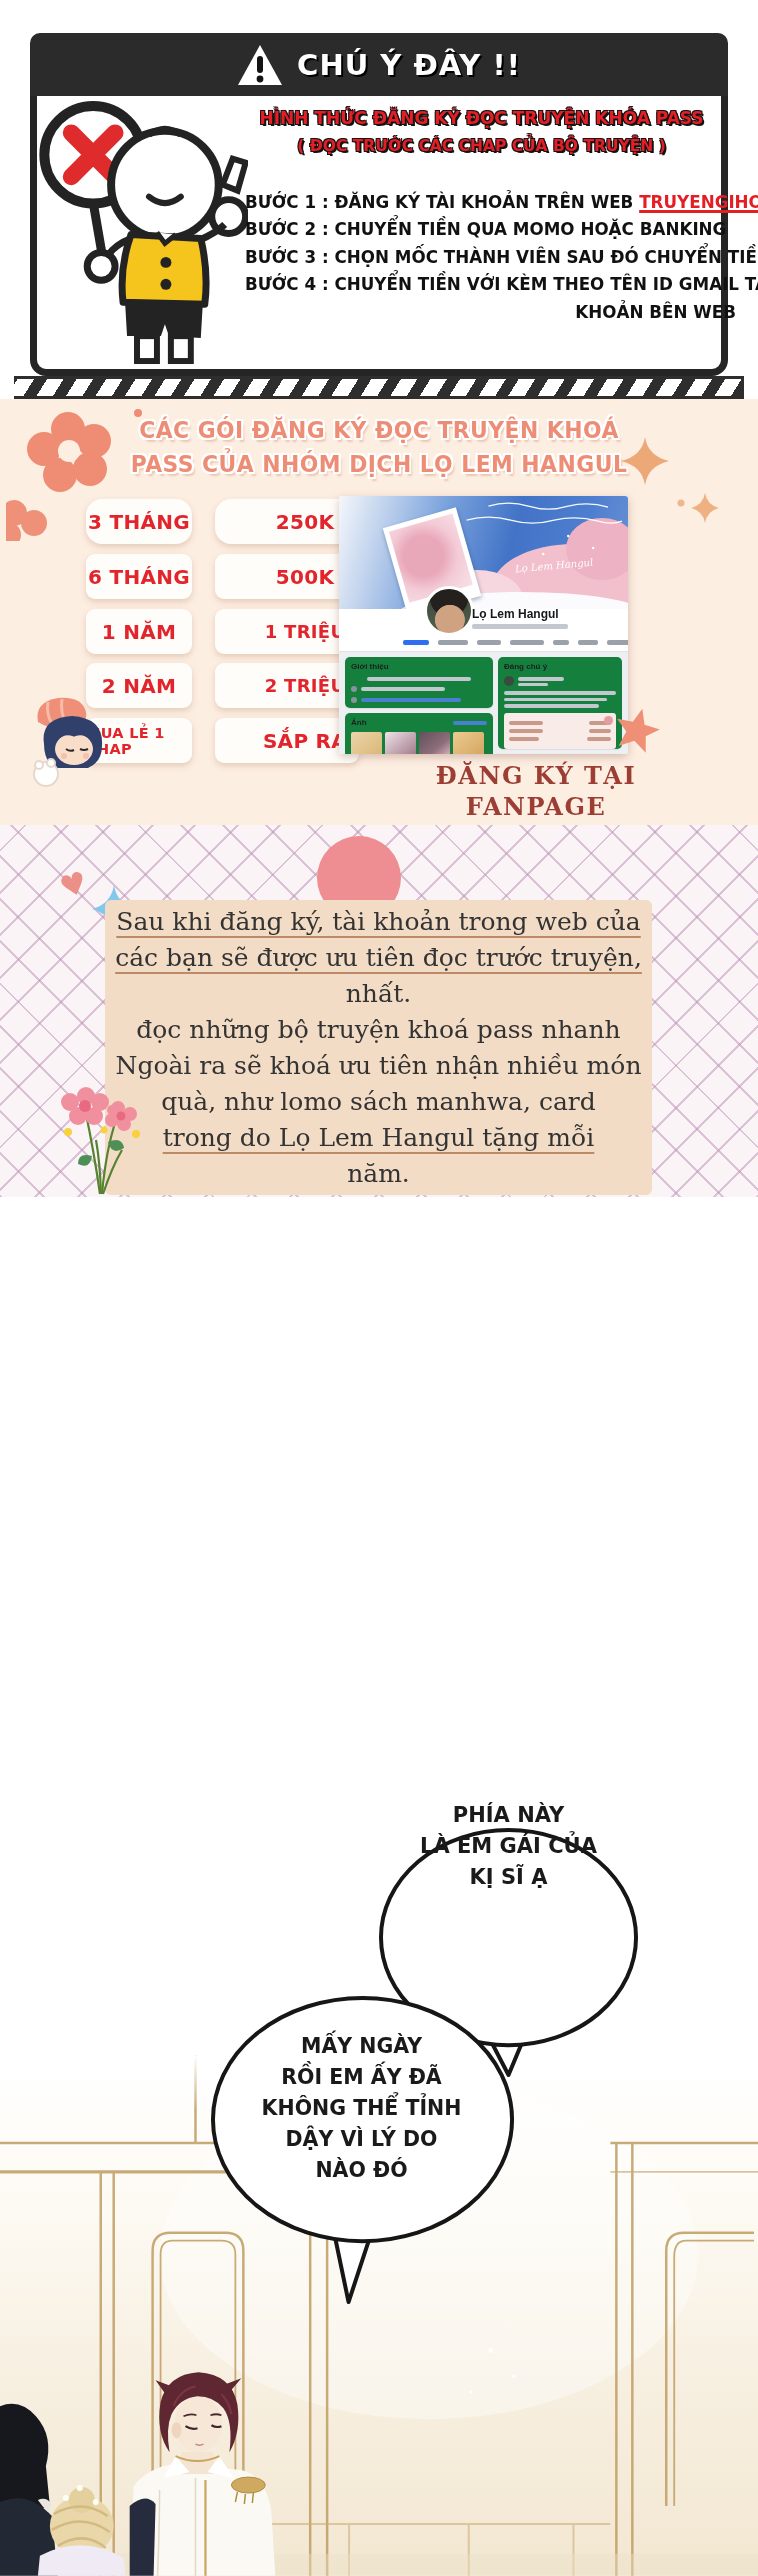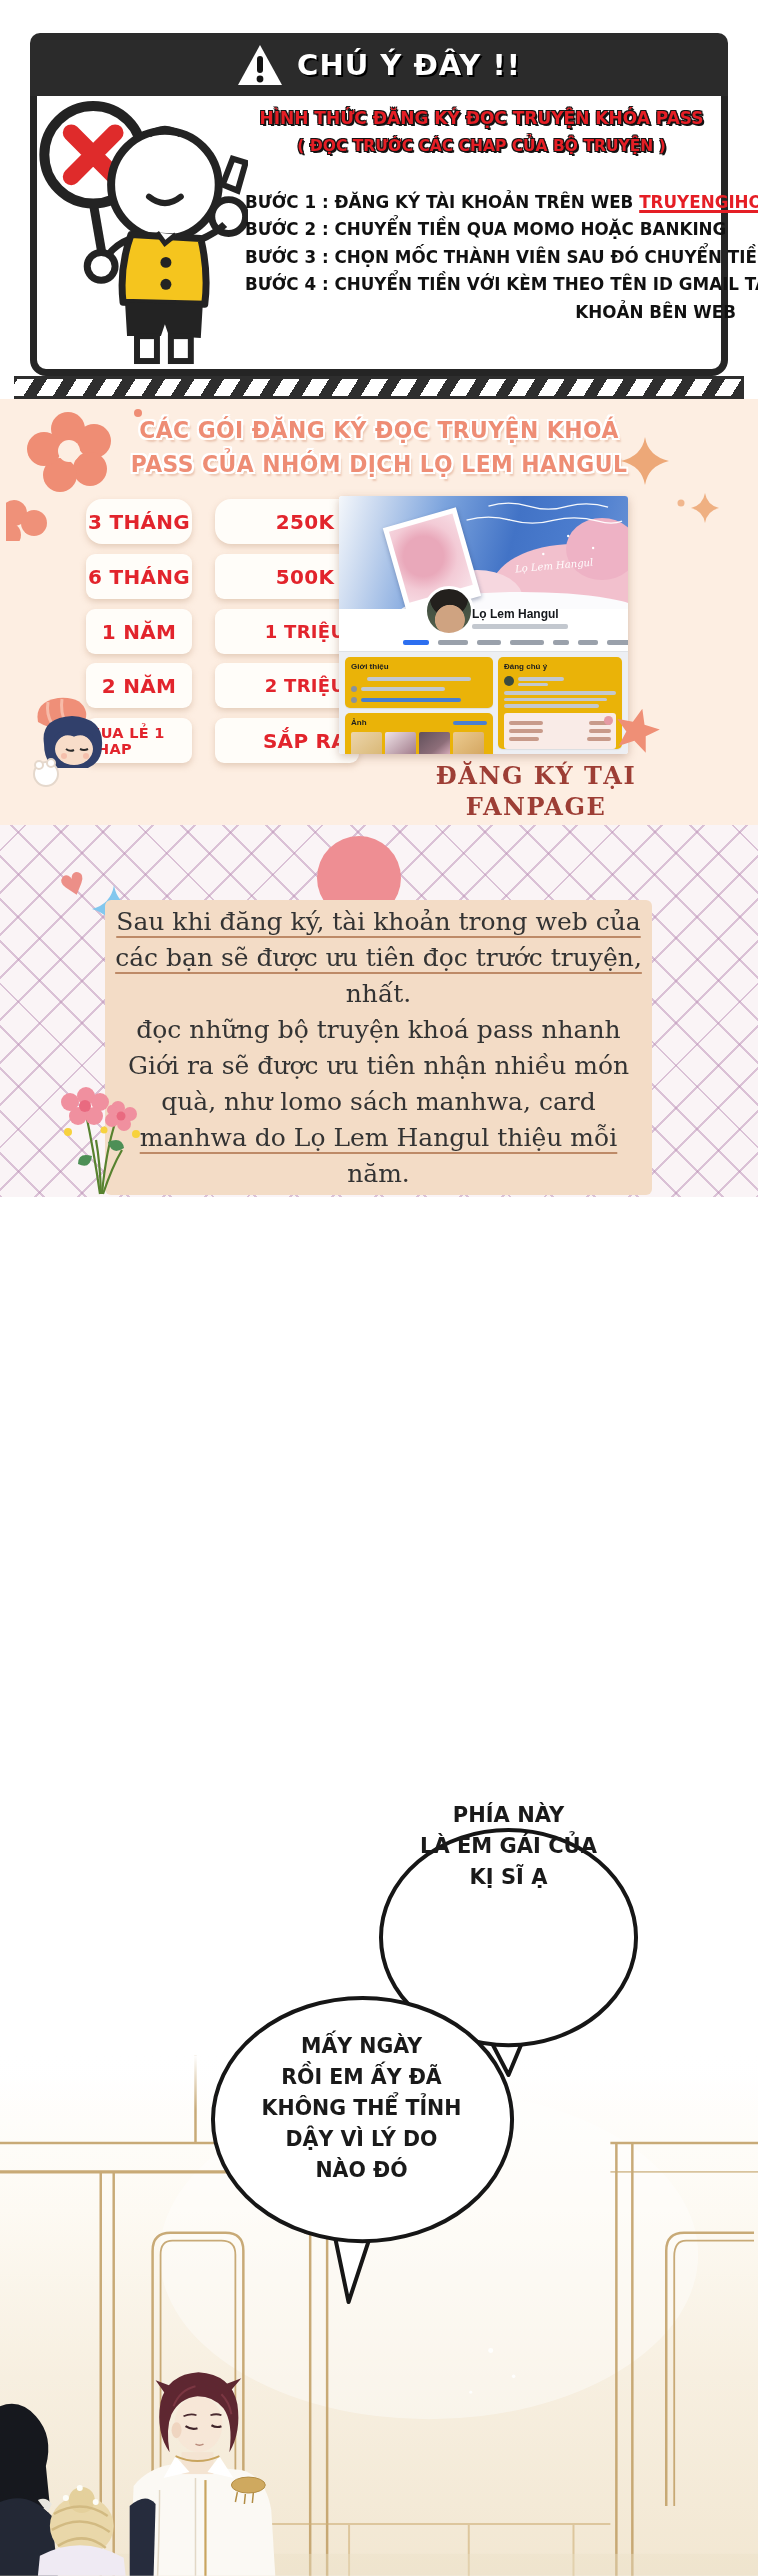--- a/index.html
+++ b/index.html
@@ -67,21 +67,21 @@
   .bar{border-radius:2px;background:#c3c8cf;}
   .fb-sub{position:absolute;left:133px;top:128px;width:96px;height:5px;}
   .fb-tabs{position:absolute;left:64px;top:140px;height:12px;display:flex;gap:9px;align-items:center;}
   .tabbar{height:5px;border-radius:2px;background:#9aa1ab;cursor:pointer;}
   .tab-active{background:#2d6ff0;}
   .fb-divider{position:absolute;left:0;top:155px;right:0;height:1px;background:#dfe2e6;}
   .fb-body{position:absolute;left:0;top:156px;right:0;bottom:0;background:#edeff3;padding:5px 6px;
       display:flex;gap:5px;box-sizing:border-box;}
   .fb-colL{width:148px;display:flex;flex-direction:column;gap:5px;}
   .fb-colR{flex:1;}
-  .mini{background:#eab308;border-radius:5px;box-shadow:0 1px 1px rgba(0,0,0,.08);padding:5px 6px;box-sizing:border-box;}
+  .mini{background:#15803d;border-radius:5px;box-shadow:0 1px 1px rgba(0,0,0,.08);padding:5px 6px;box-sizing:border-box;}
   .mini-title{font-size:8px;font-weight:bold;color:#1c1e21;}
   .mrow{display:flex;align-items:center;gap:4px;margin-top:5px;}
   .dot{width:6px;height:6px;border-radius:50%;background:#8a929c;flex:none;}
   .linkbar{background:#4a7fd0;}
   .about{height:58px;}
   .photos{flex:1;}
   .photo-strip{display:flex;gap:3px;margin-top:5px;}
   .thumb{width:31px;height:26px;border-radius:2px;}
   .t1{background:linear-gradient(140deg,#ecd5ab,#d8b673);}
   .t2{background:linear-gradient(140deg,#efe3e8,#9c7484);}
@@ -334,23 +334,23 @@
       <div class="heart">♥</div>
       <svg class="deco" style="left:92px;top:60px" width="44" height="48" viewBox="0 0 44 48">
         <path d="M22,0 Q25,19 44,24 Q25,29 22,48 Q19,29 0,24 Q19,19 22,0 Z" fill="#82c7ee"></path>
       </svg>
       <div class="deco-circle"></div>
       <div class="benefit">
         <div class="u">Sau khi đăng ký, tài khoản trong web của</div>
         <div class="u">các bạn sẽ được ưu tiên đọc trước truyện,</div>
         <div>nhất.</div>
         <div>đọc những bộ truyện khoá pass nhanh</div>
-        <div>Giới ra sẽ được ưu tiên nhận nhiều món</div>
+        <div>Ngoài ra sẽ khoá ưu tiên nhận nhiều món</div>
         <div>quà, như lomo sách manhwa, card</div>
-        <div class="u">manhwa do Lọ Lem Hangul thiệu mỗi</div>
+        <div class="u">trong do Lọ Lem Hangul tặng mỗi</div>
         <div>năm.</div>
       </div>
       <svg class="deco" style="left:56px;top:247px" width="90" height="125" viewBox="0 0 90 125">
         <g stroke="#57822f" stroke-width="2.2" fill="none">
           <path d="M44,122 Q38,80 30,42"></path>
             <path d="M46,122 Q50,78 60,48"></path>
           <path d="M45,122 Q44,90 40,68"></path>
             <path d="M47,122 Q56,95 66,78"></path>
         </g>
         <path d="M52,70 q14,-6 16,6 q-12,8 -16,-6" fill="#4d8f56"></path>

